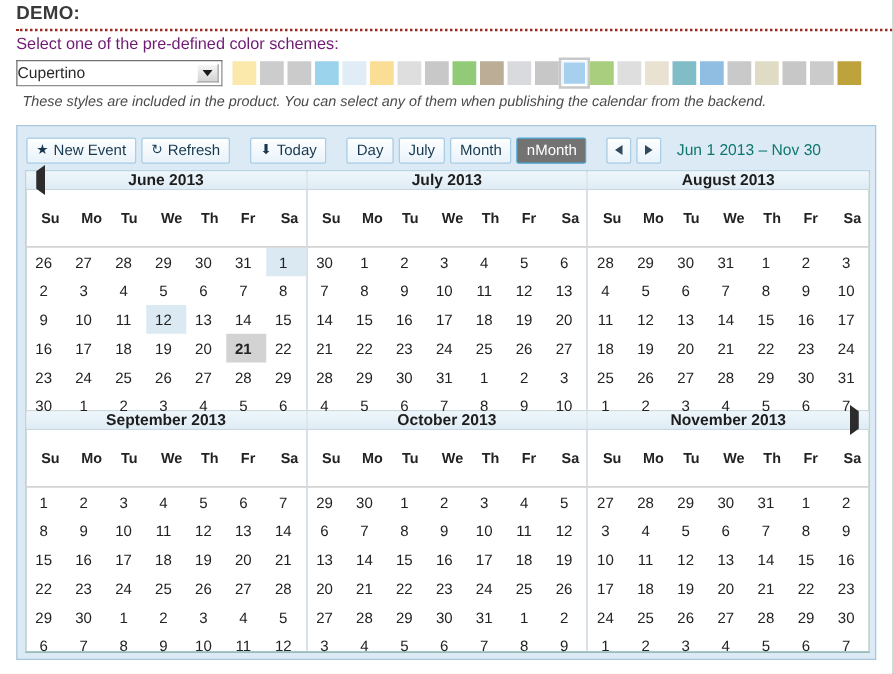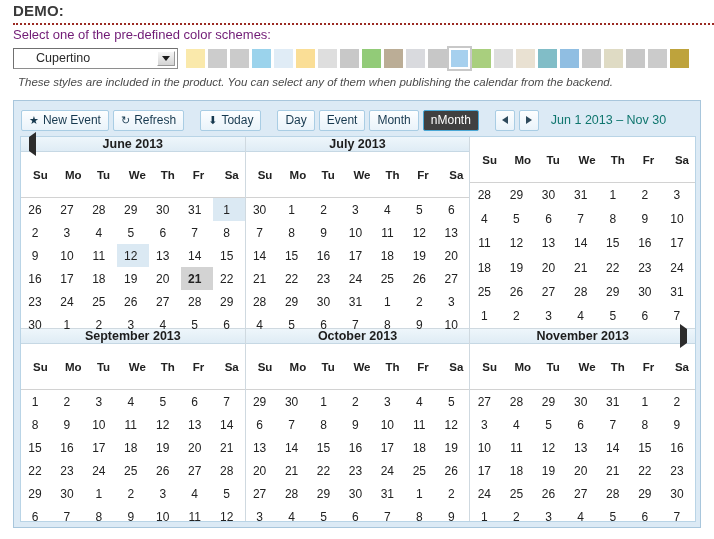--- a/index.html
+++ b/index.html
@@ -57,21 +57,21 @@
     box-sizing: border-box;
     border: 1px solid #8e8e8e;
     border-top-color: #707070;
     border-left-color: #707070;
     background: #ffffff;
     position: relative;
     display: flex;
     align-items: center;
     font-size: 12.5px;
     color: #2a2a2a;
-    padding-left: 22px;
+    padding-left: 0;
   }
   .scheme-select .arrow-box {
     position: absolute;
     right: 2px;
     top: 2px;
     bottom: 2px;
     width: 16px;
     background: linear-gradient(#f6f6f6, #d4d4d4);
     border: 1px solid #9a9a9a;
     border-top-color: #ffffff;
@@ -143,21 +143,21 @@
     gap: 4px;
     padding: 0 7px;
     font-size: 12px;
     color: #17394f;
     background: linear-gradient(#fdfeff, #e9f3fa);
     border: 1px solid #a9cde4;
     border-radius: 2px;
     white-space: nowrap;
   }
   .tb-btn.active {
-    background: #404040;
+    background: #737373;
     border-color: #4aa8d6;
     color: #ffffff;
     justify-content: center;
   }
   .tb-btn.nav {
     padding: 0 6px;
     justify-content: center;
     min-width: 17px;
   }
   .tb-gap { width: 8px; }
@@ -335,21 +335,21 @@
         <div class="tb-btn">
           <span class="tb-icon">⬇</span>
           <span>Today</span>
         </div>
         <div class="tb-gap"></div>
         <div id="view-buttons" style="display:flex;gap:4px;">
             <div class="tb-btn">
               <span>Day</span>
             </div>
             <div class="tb-btn">
-              <span>Event</span>
+              <span>July</span>
             </div>
             <div class="tb-btn">
               <span>Month</span>
             </div>
             <div class="tb-btn active">
               <span>nMonth</span>
             </div>
           </div>
         <div class="tb-gap"></div>
         <div class="tb-btn nav">
@@ -505,20 +505,23 @@
                   <td class="other">6</td>
                   <td class="other">7</td>
                   <td class="other">8</td>
                   <td class="other">9</td>
                   <td class="other">10</td>
                 </tr>
               </tbody>
             </table>
           </div>
           <div class="month-cell">
+            <div class="month-head">
+              <span>August 2013</span>
+            </div>
             <table class="mini">
               <thead>
                 <tr>
                   <th>Su</th>
                   <th>Mo</th>
                   <th>Tu</th>
                   <th>We</th>
                   <th>Th</th>
                   <th>Fr</th>
                   <th>Sa</th>

